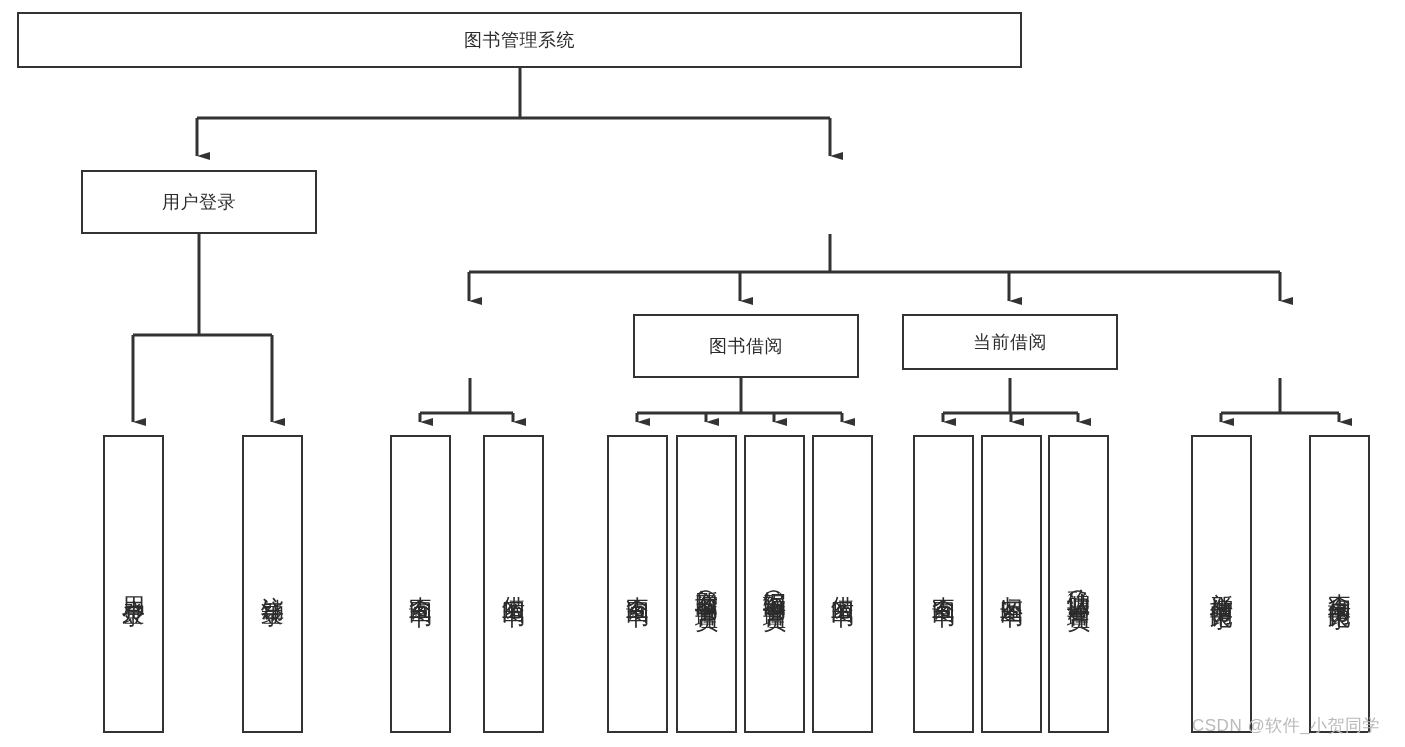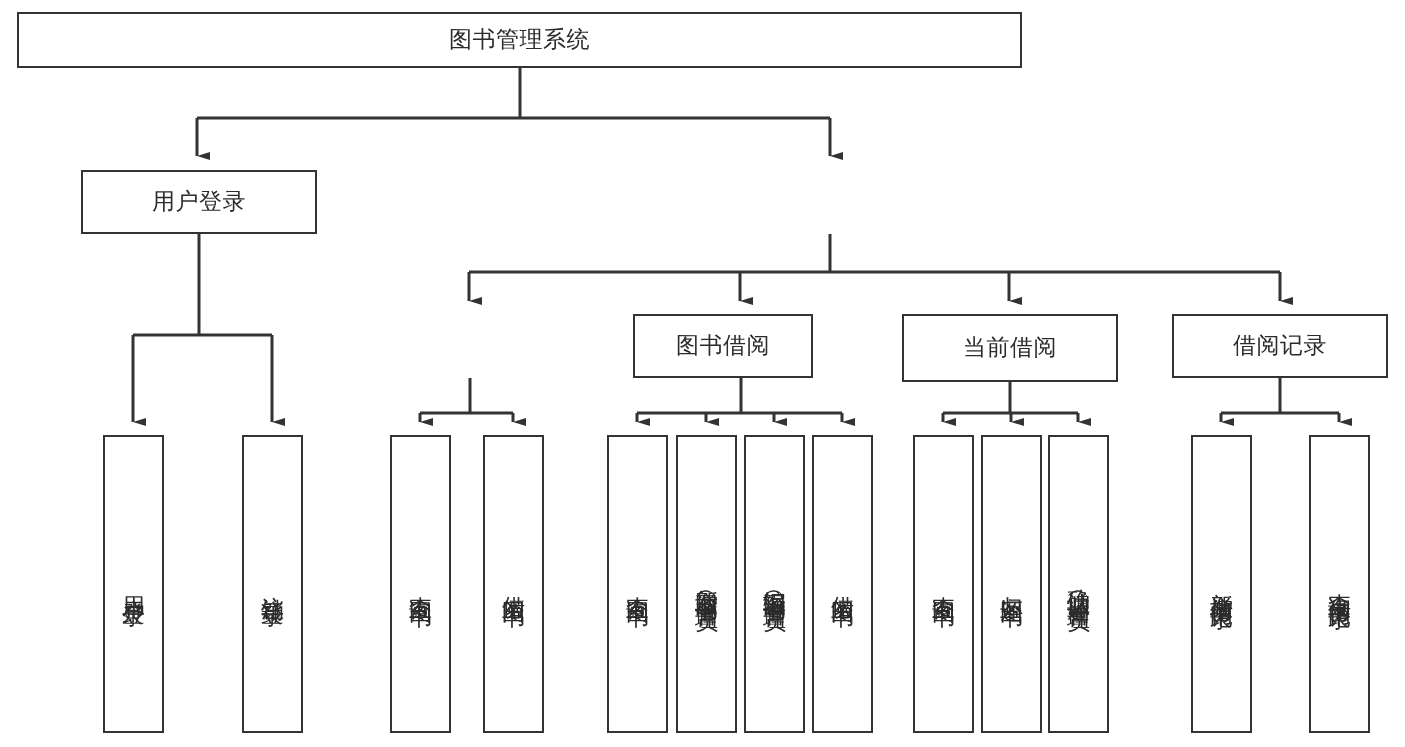--- a/index.html
+++ b/index.html
@@ -33,21 +33,21 @@
     color:#2b2b2b;
   }
   .node .lbl{
     display:block;
     text-align:center;
     line-height:1.12;
     letter-spacing:0.5px;
   }
   .node.horizontal .lbl{
     writing-mode:horizontal-tb;
-    font-size:23px;
+    font-size:18px;
   }
   .node.vertical{
     align-items:center;
     justify-content:center;
   }
   .node.vertical .lbl{
     writing-mode:vertical-rl;
     text-orientation:upright;
     font-size:23px;
     line-height:1.0;
@@ -122,28 +122,25 @@
   </svg>
 
   <div class="node horizontal" style="left:17px;top:12px;width:1005px;height:56px;">
     <span class="lbl">图书管理系统</span>
   </div>
 
   <div class="node horizontal" style="left:81px;top:170px;width:236px;height:64px;">
     <span class="lbl">用户登录</span>
   </div>
 
-  <div class="node horizontal" style="left:633px;top:314px;width:180px;height:64px;">
+  <div class="node horizontal" style="left:633px;top:314px;width:226px;height:64px;">
     <span class="lbl">图书借阅</span>
   </div>
-  <div class="node horizontal" style="left:902px;top:314px;width:216px;height:68px;">
+  <div class="node horizontal" style="left:902px;top:314px;width:216px;height:56px;">
     <span class="lbl">当前借阅</span>
-  </div>
-  <div class="node horizontal" style="left:1172px;top:314px;width:216px;height:64px;">
-    <span class="lbl">借阅记录</span>
   </div>
 
   <div class="node vertical" style="left:103px;top:435px;width:61px;height:298px;">
     <span class="lbl">用户登录</span>
   </div>
   <div class="node vertical" style="left:242px;top:435px;width:61px;height:298px;">
     <span class="lbl">注销登录</span>
   </div>
   <div class="node vertical" style="left:390px;top:435px;width:61px;height:298px;">
     <span class="lbl">查询图书</span>
@@ -172,14 +169,15 @@
   <div class="node vertical" style="left:1048px;top:435px;width:61px;height:298px;">
     <span class="lbl">确认归还（管理员）</span>
   </div>
   <div class="node vertical" style="left:1191px;top:435px;width:61px;height:298px;">
     <span class="lbl">新增借阅记录</span>
   </div>
   <div class="node vertical" style="left:1309px;top:435px;width:61px;height:298px;">
     <span class="lbl">查询借阅记录</span>
   </div>
 
+  <div class="watermark" style="left:1192px;top:714px;">CSDN @软件_小贺同学</div>
 
 </div>
 
 </body></html>

